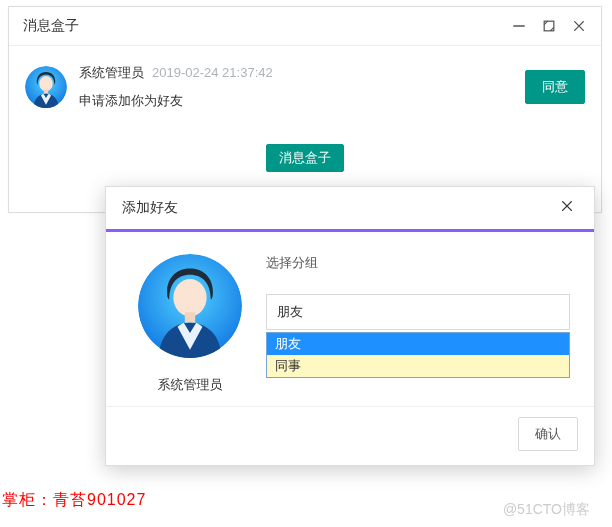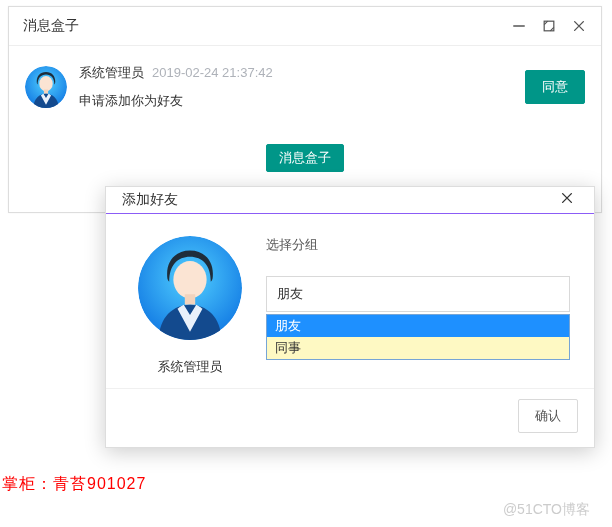--- a/index.html
+++ b/index.html
@@ -65,22 +65,22 @@
   .dialog {
     position: absolute;
     left: 105px; top: 186px;
     width: 490px;
     border: 1px solid #ddd;
     background: #fff;
     box-shadow: 0 4px 20px rgba(0,0,0,0.2);
   }
   .dialog .d-title {
     display: flex; align-items:center; justify-content: space-between;
-    padding: 4px 16px;
-    border-bottom: 1px solid #8b5cf6;
+    padding: 12px 16px;
+    border-bottom: 3px solid #8b5cf6;
   }
   .dialog .d-title .t { font-size: 14px; color: #333; }
   .dialog .close { width:18px; height:18px; cursor:pointer; color:#333; }
   .dialog .close svg { width: 14px; height: 14px; }
   .dialog .d-body {
     display: flex;
     gap: 24px;
     padding: 22px 24px 12px 32px;
   }
   .user-col { text-align: center; flex: 0 0 auto; }
@@ -112,21 +112,21 @@
     color: #fff;
   }
   .d-footer {
     display: flex; justify-content: flex-end; gap: 28px;
     padding: 10px 16px 14px 16px;
     border-top: 1px solid #f0f0f0;
   }
 
   .watermark-left {
     position: absolute;
-    left: 2px; bottom: 32px;
+    left: 2px; bottom: 16px;
     color: #ff0000;
     font-size: 16px;
     letter-spacing: 1px;
   }
   .watermark-right {
     position: absolute;
     right: 22px; bottom: 8px;
     color: #ccc;
     font-size: 14px;
   }

